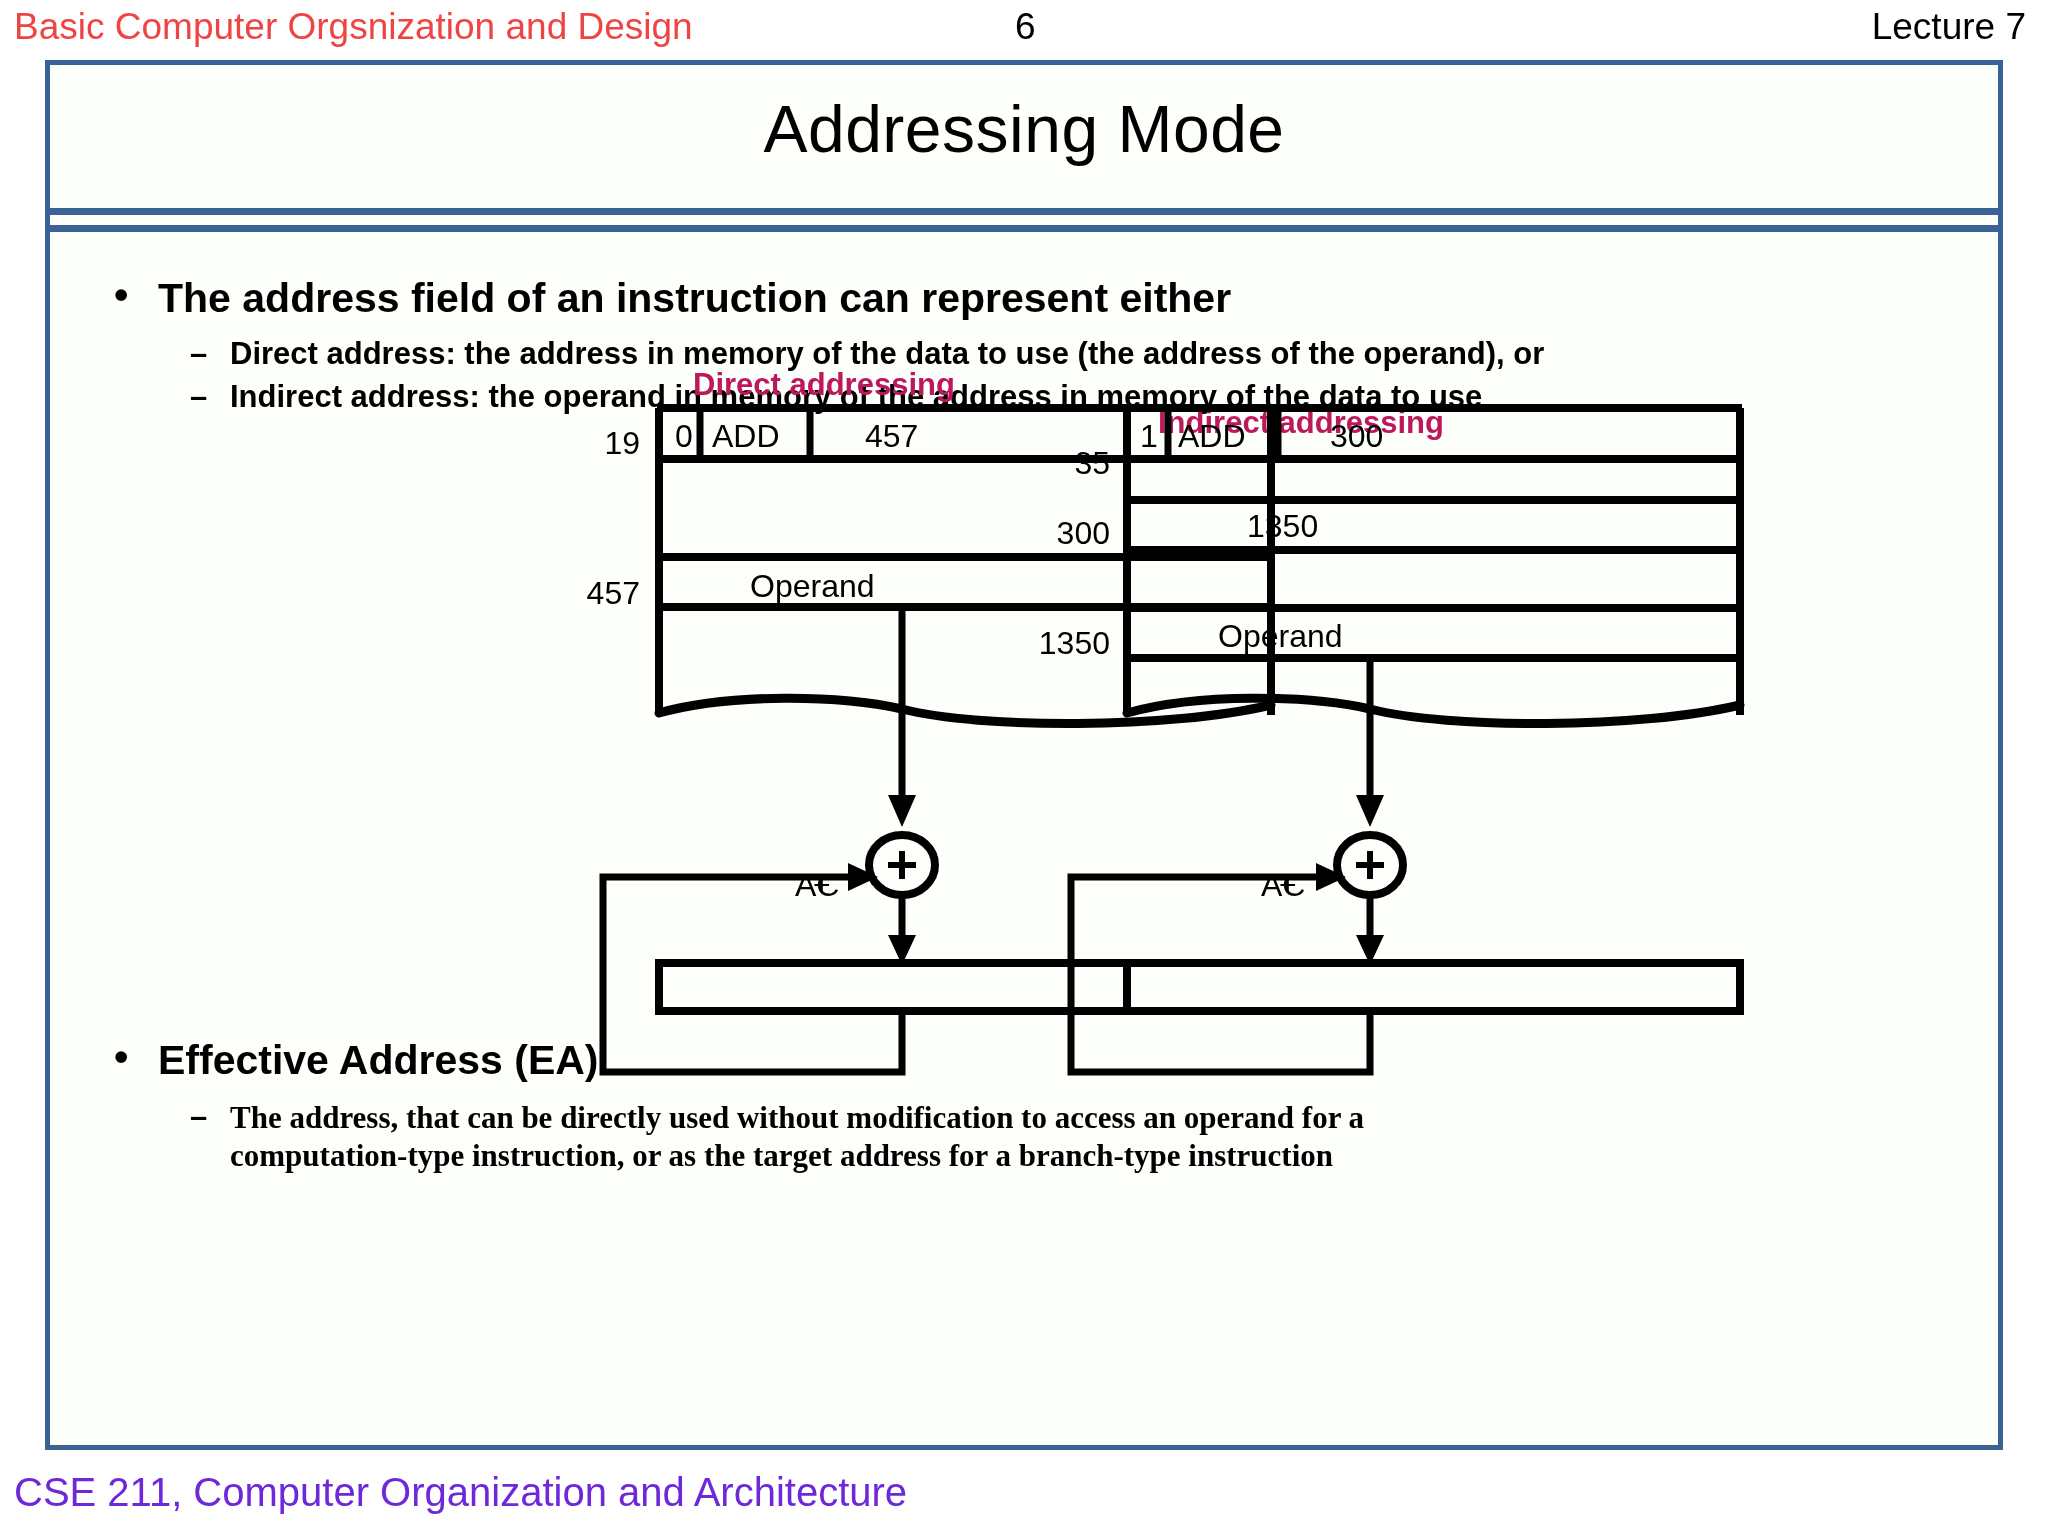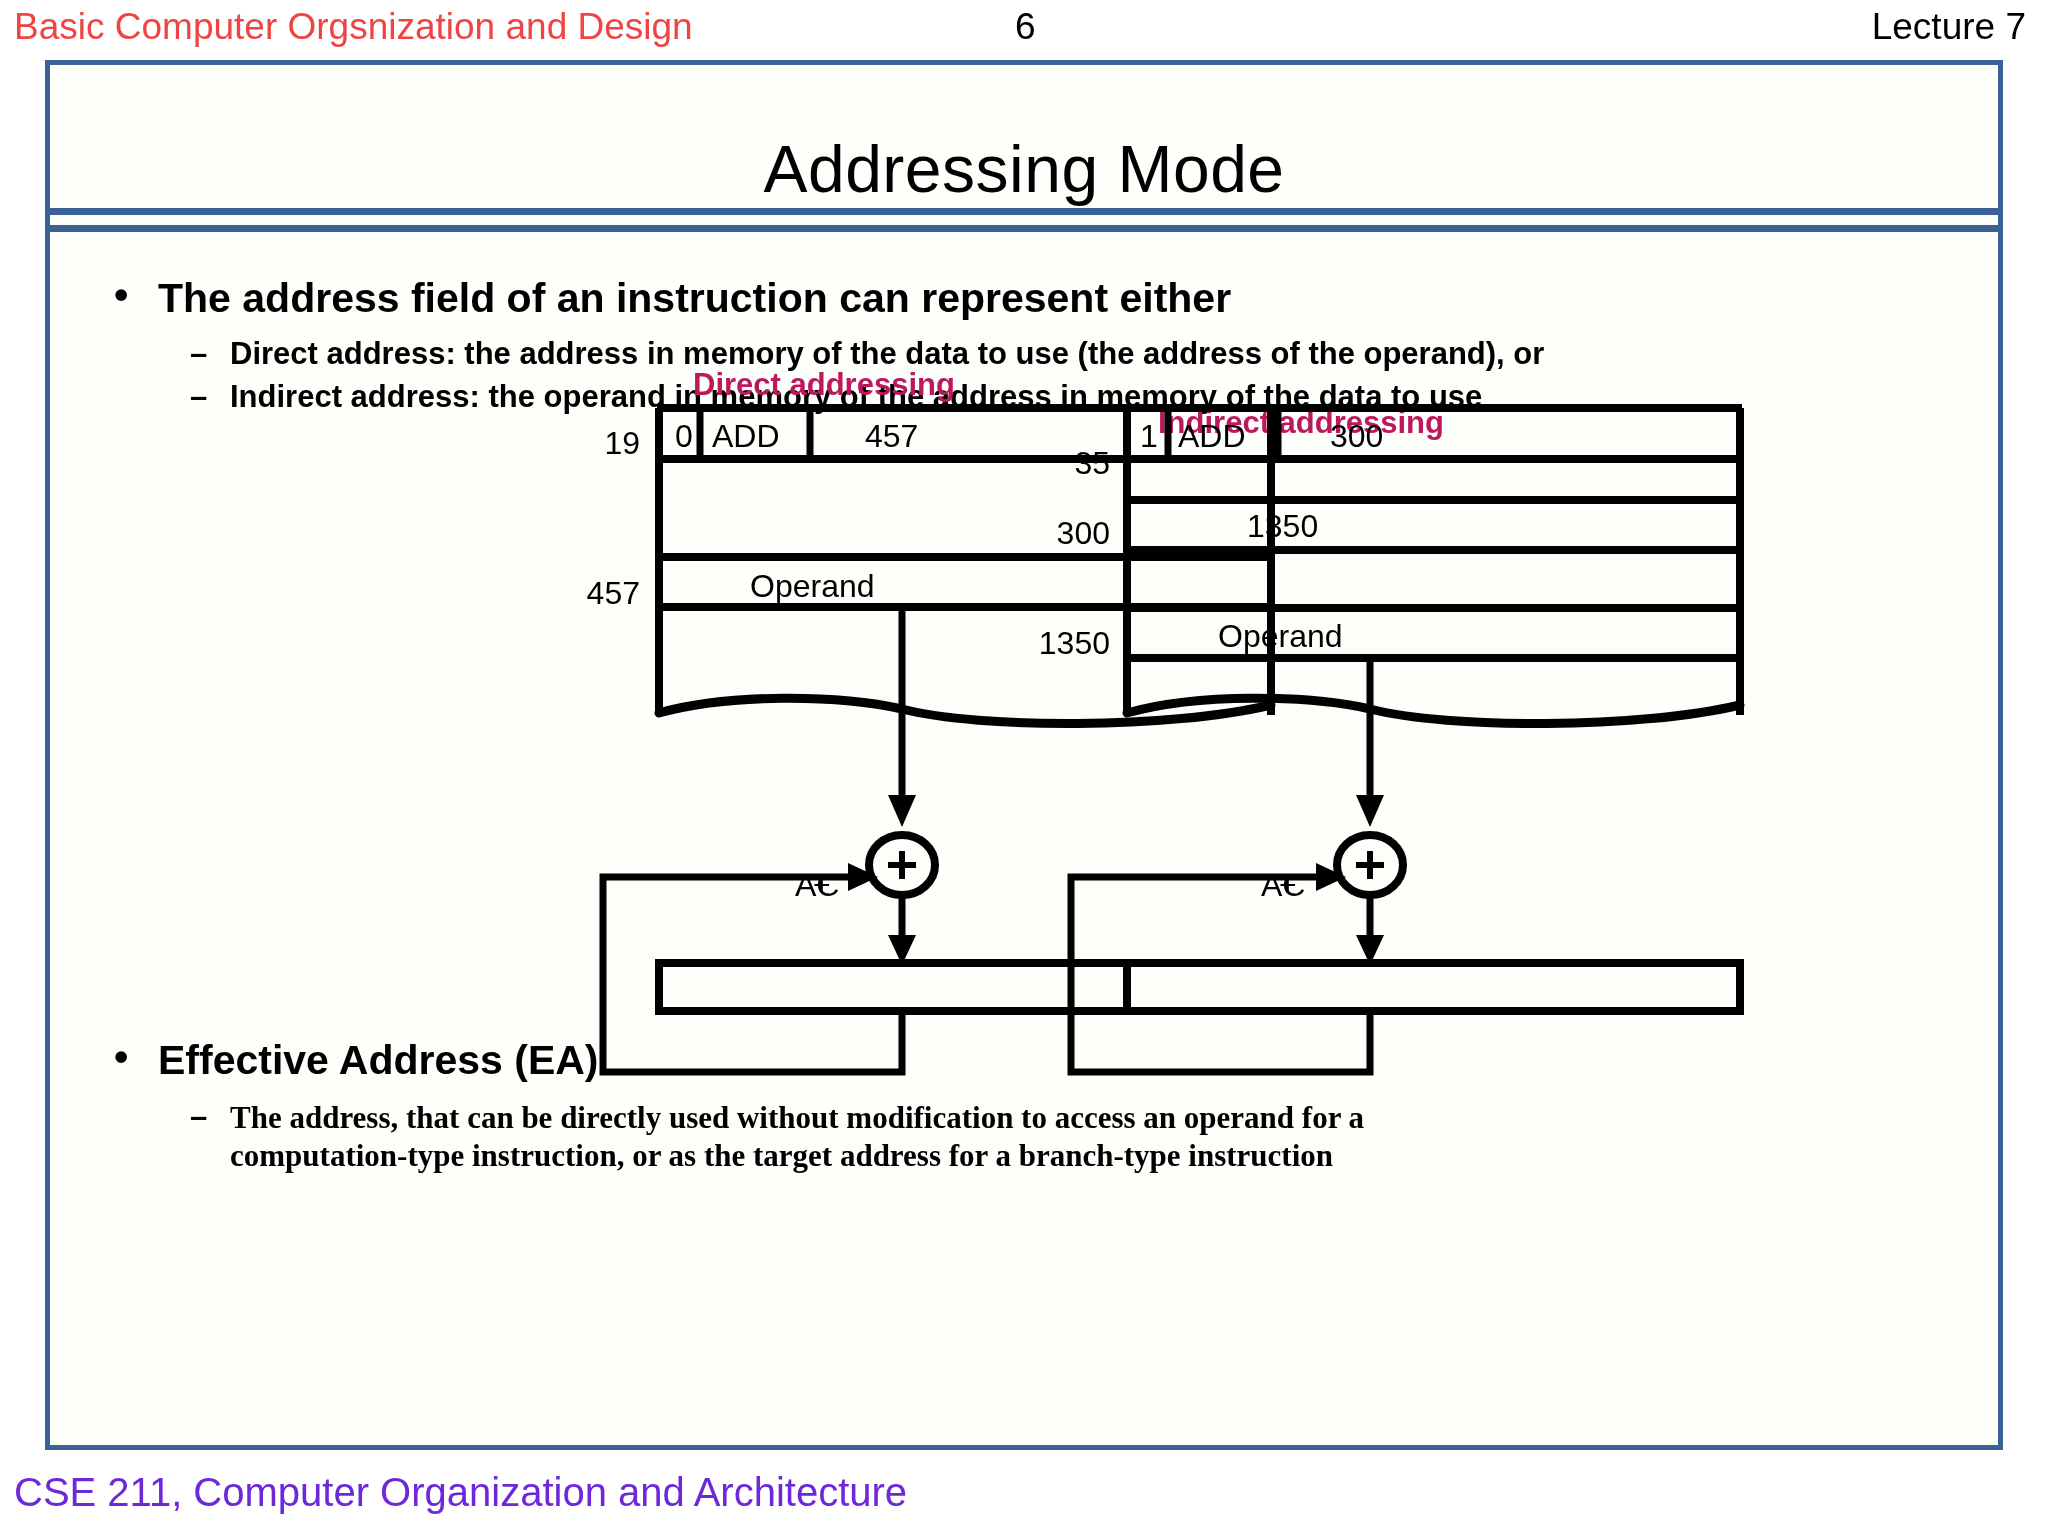--- a/index.html
+++ b/index.html
@@ -60,21 +60,20 @@
     left: 0; top: 0;
     width: 100%; height: 140px;
   }
   .slide-title {
     position: absolute;
     left: 0; right: 0; top: 26px;
     text-align: center;
     font-size: 66px;
     color: #000;
     letter-spacing: 0.5px;
-    margin-top: 40px;
   }
   .title-rule {
     position: absolute;
     left: 0; width: 100%;
     height: 7px;
     background: #3a6295;
   }
   .title-rule.a { top: 143px; }
   .title-rule.b { top: 160px; }
 

